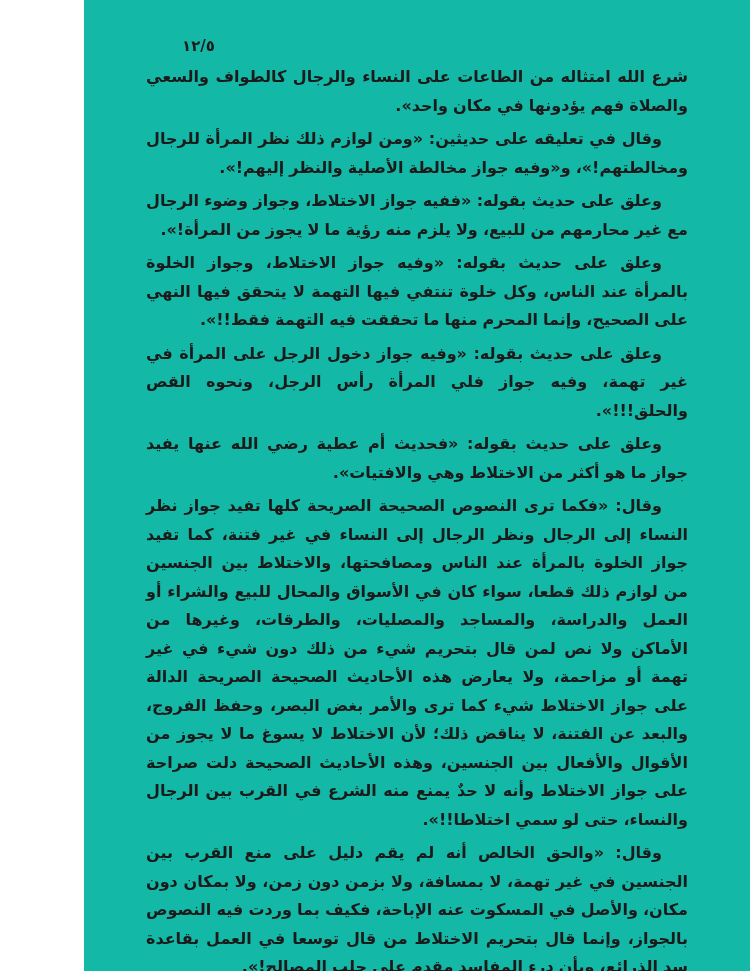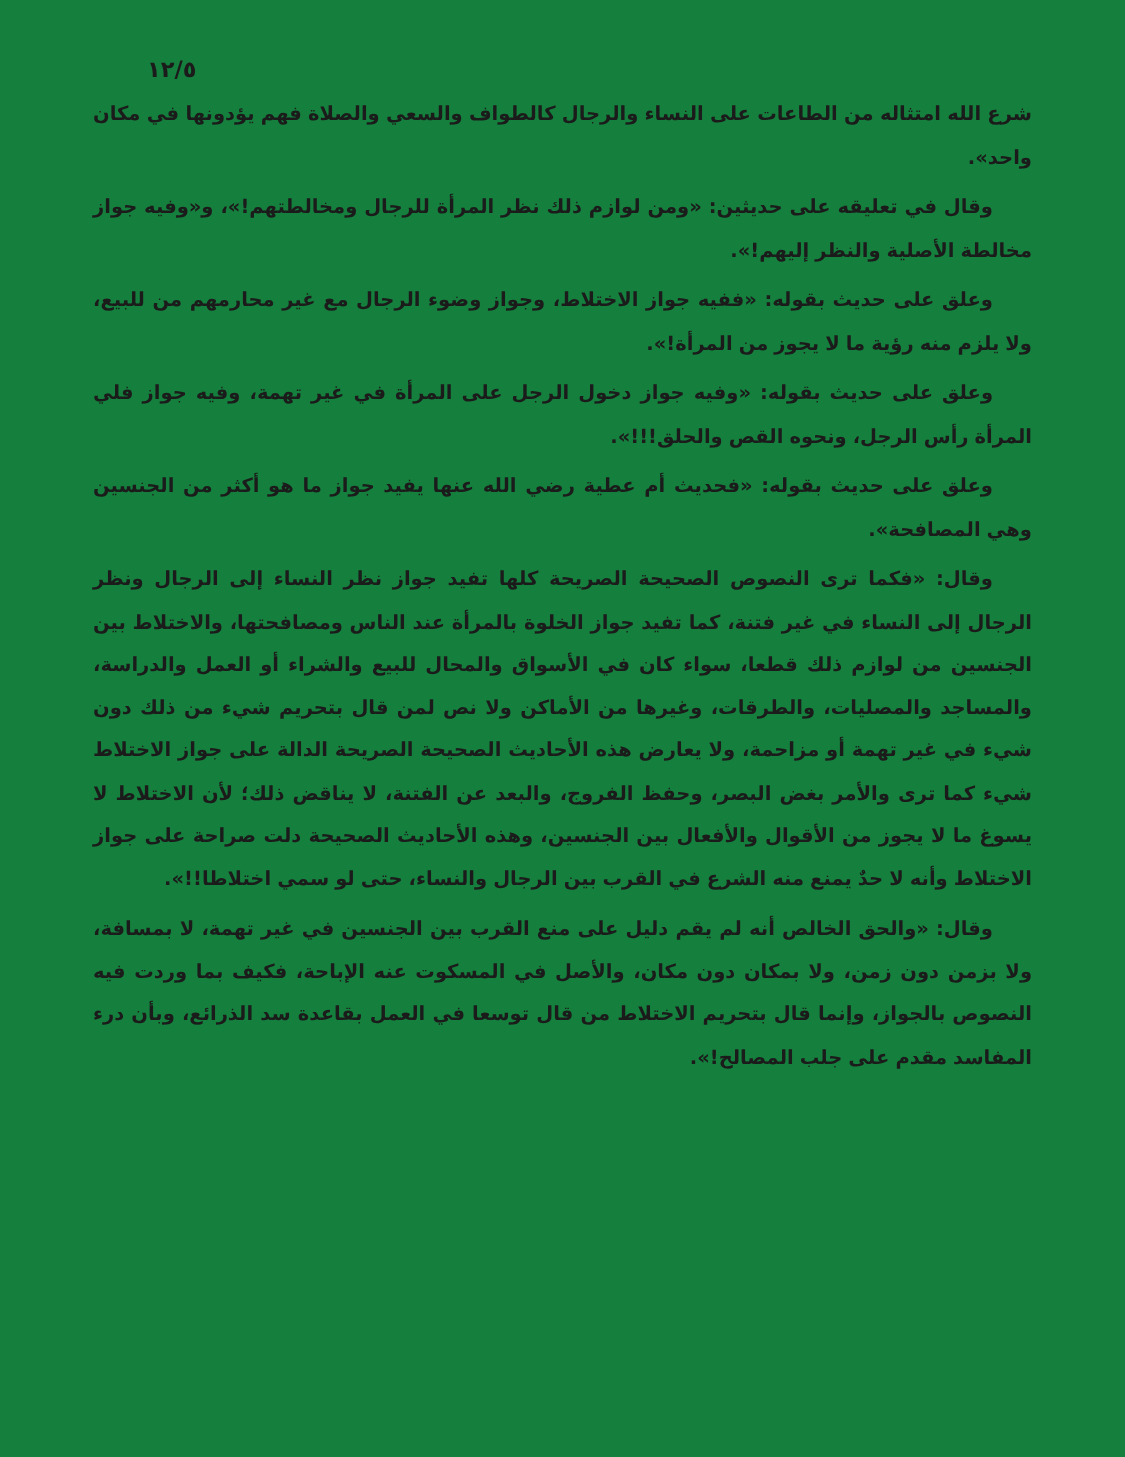--- a/index.html
+++ b/index.html
@@ -2,23 +2,23 @@
 <html lang="ar" dir="rtl"><head>
 <meta charset="utf-8">
 <style>
   html, body {
     margin: 0;
     padding: 0;
     background: #ffffff;
   }
   .page {
     position: relative;
-    width: 750px;
+    width: 666px;
     height: 971px;
-    background: #15803d;
+    background: #14b8a6;
     overflow: hidden;
     direction: rtl;
     font-family: "DejaVu Sans", sans-serif;
     color: #1b1b1b;
   }
   .page-number {
     position: absolute;
     top: 37px;
     left: 98px;
     direction: ltr;
@@ -31,40 +31,41 @@
   .text-block {
     position: absolute;
     top: 63px;
     right: 62px;
     left: 62px;
     text-align: justify;
     text-justify: inter-word;
   }
   .para {
     margin: 0 0 5px 0;
-    font-size: 13px;
+    font-size: 16px;
     font-weight: 700;
     line-height: 28.5px;
     word-spacing: -0.5px;
     text-indent: 26px;
   }
   .para.no-indent {
     text-indent: 0;
   }
 </style>
 </head>
 <body>
 
 <div class="page">
 
   <div class="page-number">١٢/٥</div>
 
   <div class="text-block">
     <p class="para no-indent">شرع الله امتثاله من الطاعات على النساء والرجال كالطواف والسعي والصلاة فهم يؤدونها في مكان واحد».</p>
     <p class="para">وقال في تعليقه على حديثين: «ومن لوازم ذلك نظر المرأة للرجال ومخالطتهم!»، و«وفيه جواز مخالطة الأصلية والنظر إليهم!».</p>
     <p class="para">وعلق على حديث بقوله: «ففيه جواز الاختلاط، وجواز وضوء الرجال مع غير محارمهم من للبيع، ولا يلزم منه رؤية ما لا يجوز من المرأة!».</p>
+    <p class="para">وعلق على حديث بقوله: «وفيه جواز الاختلاط، وجواز الخلوة بالمرأة عند الناس، وكل خلوة تنتفي فيها التهمة لا يتحقق فيها النهي على الصحيح، وإنما المحرم منها ما تحققت فيه التهمة فقط!!».</p>
     <p class="para">وعلق على حديث بقوله: «وفيه جواز دخول الرجل على المرأة في غير تهمة، وفيه جواز فلي المرأة رأس الرجل، ونحوه القص والحلق!!!».</p>
-    <p class="para">وعلق على حديث بقوله: «فحديث أم عطية رضي الله عنها يفيد جواز ما هو أكثر من الجنسين وهي المصافحة».</p>
+    <p class="para">وعلق على حديث بقوله: «فحديث أم عطية رضي الله عنها يفيد جواز ما هو أكثر من الاختلاط وهي والافتيات».</p>
     <p class="para">وقال: «فكما ترى النصوص الصحيحة الصريحة كلها تفيد جواز نظر النساء إلى الرجال ونظر الرجال إلى النساء في غير فتنة، كما تفيد جواز الخلوة بالمرأة عند الناس ومصافحتها، والاختلاط بين الجنسين من لوازم ذلك قطعا، سواء كان في الأسواق والمحال للبيع والشراء أو العمل والدراسة، والمساجد والمصليات، والطرقات، وغيرها من الأماكن ولا نص لمن قال بتحريم شيء من ذلك دون شيء في غير تهمة أو مزاحمة، ولا يعارض هذه الأحاديث الصحيحة الصريحة الدالة على جواز الاختلاط شيء كما ترى والأمر بغض البصر، وحفظ الفروج، والبعد عن الفتنة، لا يناقض ذلك؛ لأن الاختلاط لا يسوغ ما لا يجوز من الأقوال والأفعال بين الجنسين، وهذه الأحاديث الصحيحة دلت صراحة على جواز الاختلاط وأنه لا حدٌ يمنع منه الشرع في القرب بين الرجال والنساء، حتى لو سمي اختلاطا!!».</p>
     <p class="para">وقال: «والحق الخالص أنه لم يقم دليل على منع القرب بين الجنسين في غير تهمة، لا بمسافة، ولا بزمن دون زمن، ولا بمكان دون مكان، والأصل في المسكوت عنه الإباحة، فكيف بما وردت فيه النصوص بالجواز، وإنما قال بتحريم الاختلاط من قال توسعا في العمل بقاعدة سد الذرائع، وبأن درء المفاسد مقدم على جلب المصالح!».</p>
   </div>
 
 </div>
 
 </body></html>

